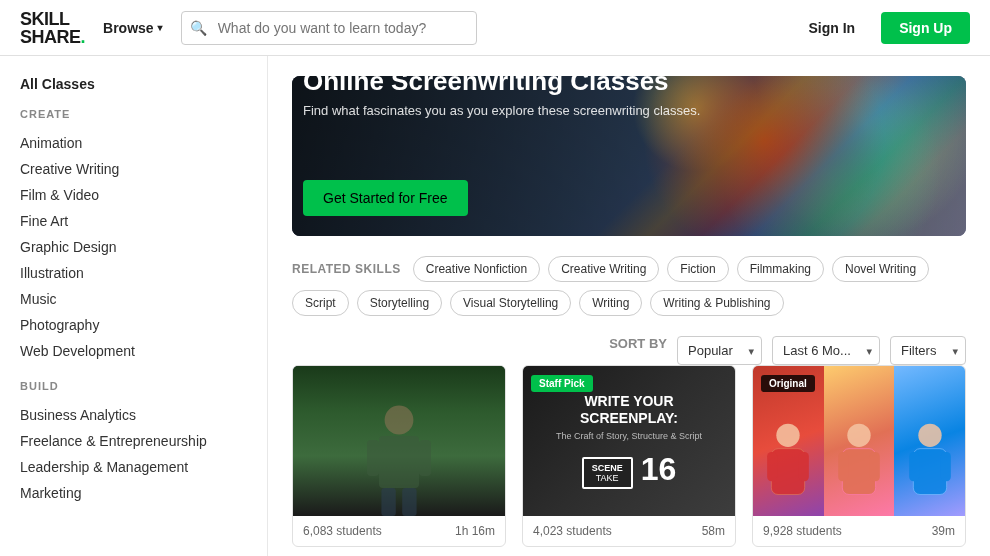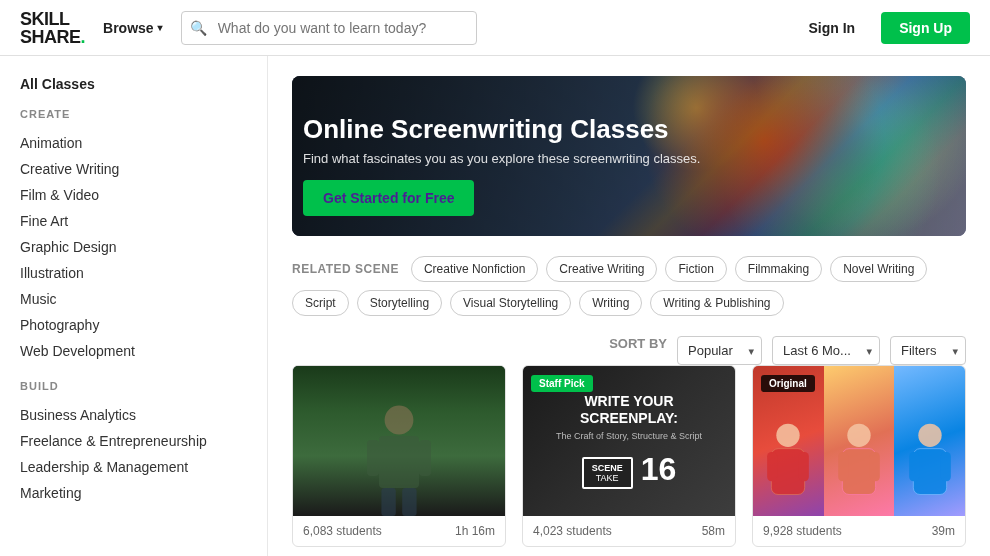--- a/index.html
+++ b/index.html
@@ -44,21 +44,21 @@
       linear-gradient(135deg, #2c3e50 0%, #3d5a80 50%, #5c6bc0 100%); 
       z-index: 0; }
     
     .hero-decoration { position: absolute; right: 0; top: 0; bottom: 0; width: 55%; z-index: 0; 
       background: 
         linear-gradient(135deg, transparent 30%, rgba(255,165,0,0.3) 40%, rgba(255,0,0,0.2) 50%, rgba(0,128,255,0.3) 60%, rgba(0,200,100,0.3) 70%, rgba(255,200,0,0.2) 80%);
     }
     .hero-content { position: relative; z-index: 2; }
     .hero-title { font-size: 26px; font-weight: 900; color: #fff; margin-bottom: 6px; line-height: 1.2; }
     .hero-subtitle { font-size: 13px; color: rgba(255,255,255,0.85); margin-bottom: 14px; }
-    .hero-cta { background: #00c04b; color: #4c1d95; border: none; border-radius: 4px; padding: 10px 20px; font-size: 14px; font-weight: 700; cursor: pointer; }
+    .hero-cta { background: #00c04b; color: #000000; border: none; border-radius: 4px; padding: 10px 20px; font-size: 14px; font-weight: 400; cursor: pointer; margin-top: 48px; }
 
     
     .related-skills { display: flex; align-items: center; flex-wrap: wrap; gap: 8px; margin-bottom: 20px; }
     .related-label { font-size: 12px; font-weight: 700; color: #888; letter-spacing: 0.5px; margin-right: 4px; white-space: nowrap; }
     .skill-tag { border: 1px solid #ccc; border-radius: 20px; padding: 5px 12px; font-size: 12px; color: #333; cursor: pointer; background: #fff; }
 
     
     .sort-bar { display: flex; align-items: flex-start; justify-content: flex-end; gap: 10px; margin-bottom: 0; }
     .sort-label { font-size: 13px; font-weight: 600; color: #888; }
     .sort-select { border: 1px solid #ccc; border-radius: 4px; padding: 6px 28px 6px 10px; font-size: 13px; color: #333; background: #fff; appearance: none; cursor: pointer; position: relative; }
@@ -139,21 +139,21 @@
       <div class="hero-bg"></div>
       <div class="hero-decoration"></div>
       <div class="hero-content">
         <div class="hero-title">Online Screenwriting Classes</div>
         <div class="hero-subtitle">Find what fascinates you as you explore these screenwriting classes.</div>
         <button class="hero-cta">Get Started for Free</button>
       </div>
     </div>
 
     <div class="related-skills">
-      <span class="related-label">RELATED SCENE</span>
+      <span class="related-label">RELATED SKILLS</span>
       <button class="skill-tag">Creative Nonfiction</button>
       <button class="skill-tag">Creative Writing</button>
       <button class="skill-tag">Fiction</button>
       <button class="skill-tag">Filmmaking</button>
       <button class="skill-tag">Novel Writing</button>
       <button class="skill-tag">Script</button>
       <button class="skill-tag">Storytelling</button>
       <button class="skill-tag">Visual Storytelling</button>
       <button class="skill-tag">Writing</button>
       <button class="skill-tag">Writing &amp; Publishing</button>

